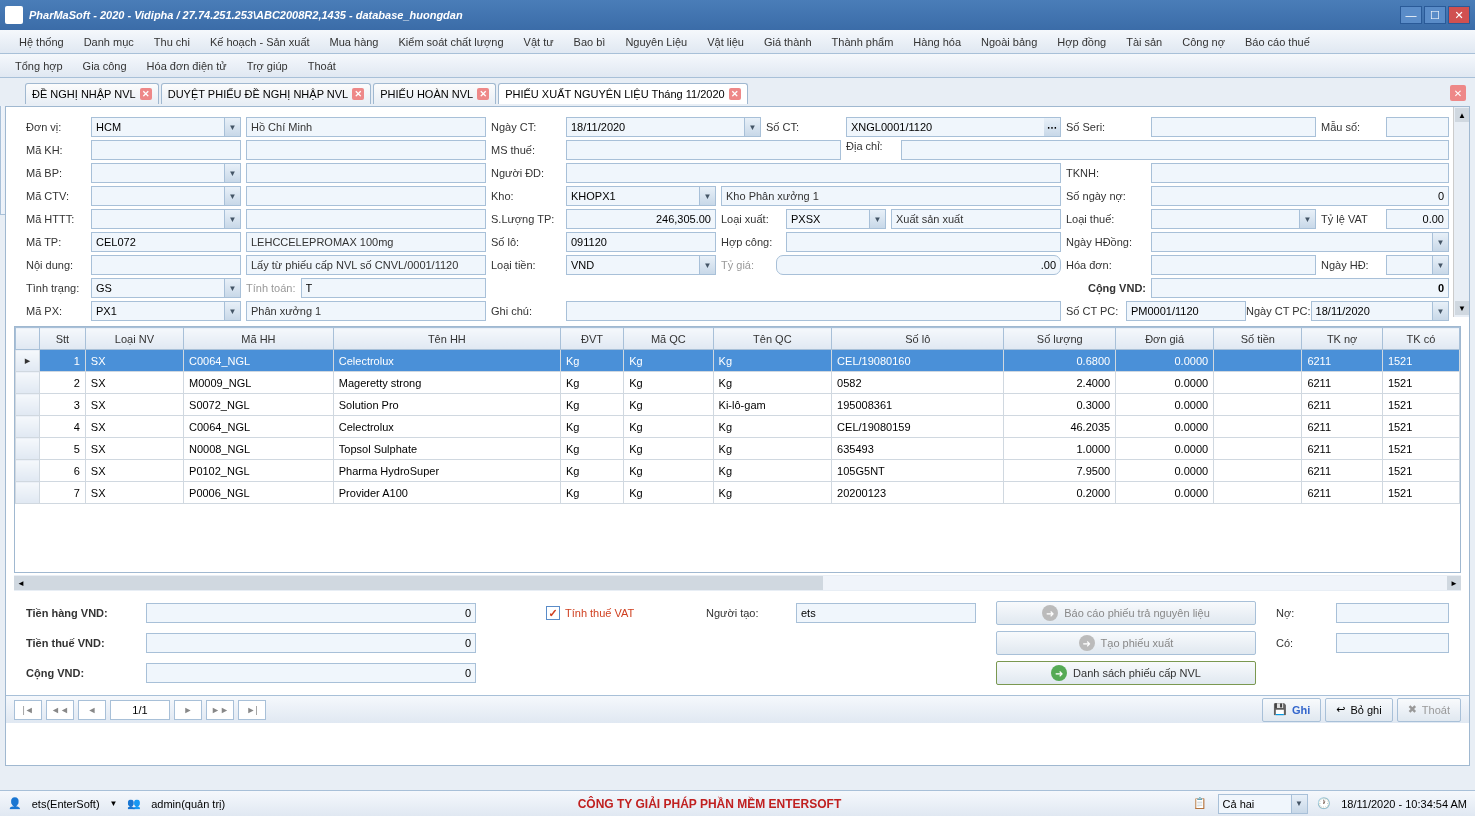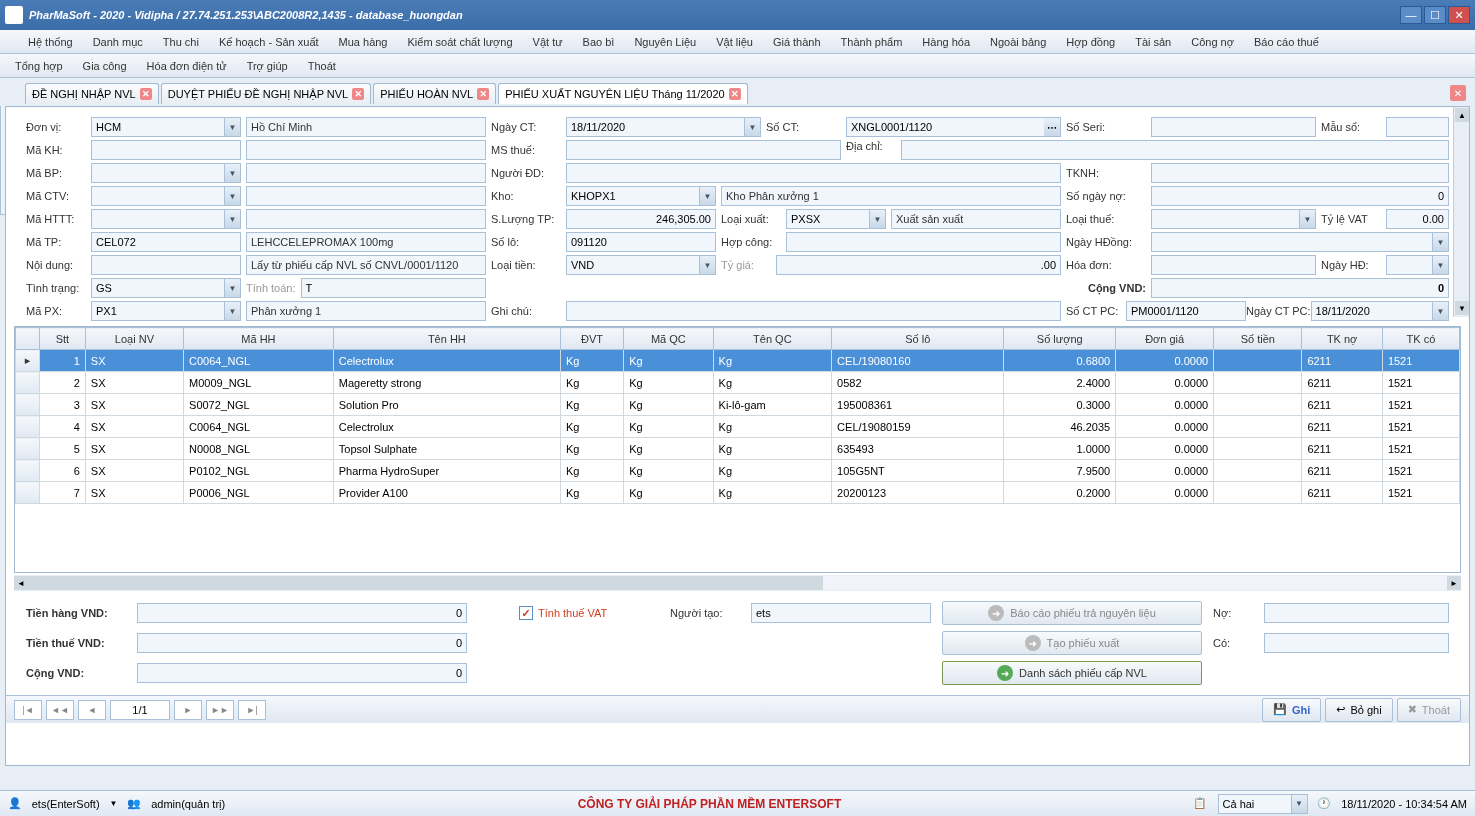--- a/index.html
+++ b/index.html
@@ -1,21 +1,21 @@
 <!DOCTYPE html>
 <html><head>
 <meta charset="utf-8">
 <style>
 *{box-sizing:border-box;margin:0;padding:0;font-family:Tahoma,Arial,sans-serif;font-size:11px}
 body{background:#e8eef5;overflow:hidden;width:1475px;height:816px}
 .titlebar{background:linear-gradient(#4a7db8,#3b6ca8);color:#fff;height:30px;display:flex;align-items:center;padding:0 5px;font-weight:bold;font-style:italic}
 .titlebar .logo{width:18px;height:18px;background:#fff;border-radius:2px;margin-right:6px}
 .titlebar .btns{margin-left:auto;display:flex;gap:2px}
 .titlebar .btns span{width:22px;height:18px;background:#5a8cc8;border:1px solid #2a5a98;display:inline-flex;align-items:center;justify-content:center;cursor:pointer;font-style:normal;font-weight:normal}
-.menubar{background:linear-gradient(#f5f8fc,#e0e8f2);height:24px;display:flex;align-items:center;padding:0 18px;border-bottom:1px solid #a8c0d8}
+.menubar{background:linear-gradient(#f5f8fc,#e0e8f2);height:24px;display:flex;align-items:center;padding:0 9px;border-bottom:1px solid #a8c0d8}
 .menubar span{padding:3px 10px;cursor:pointer;color:#333}
 .menubar2{background:linear-gradient(#f5f8fc,#e0e8f2);height:24px;display:flex;align-items:center;padding:0 5px;border-bottom:1px solid #a8c0d8}
 .menubar2 span{padding:3px 10px;cursor:pointer;color:#333}
 .sidebar-tab{position:absolute;left:0;top:95px;width:18px;height:120px;background:linear-gradient(90deg,#f0f4fa,#d8e4f0);border:1px solid #a8c0d8;writing-mode:vertical-rl;text-align:center;font-size:10px;padding-top:5px;cursor:pointer}
 .tabs-row{background:#e8eef5;height:28px;display:flex;align-items:center;padding:2px 5px 0 25px;gap:2px;position:relative}
 .tab{background:linear-gradient(#fcfcfc,#e8eef5);border:1px solid #a0b8d0;border-bottom:none;padding:4px 6px;border-radius:3px 3px 0 0;cursor:pointer;display:flex;align-items:center;gap:4px;font-size:10px}
 .tab.active{background:#fff}
 .tab .x{width:12px;height:12px;background:#e88;color:#fff;display:inline-flex;align-items:center;justify-content:center;border-radius:2px;font-size:9px;font-weight:bold}
 .tabs-row .closeall{margin-left:auto;width:16px;height:16px;background:#e88;color:#fff;display:flex;align-items:center;justify-content:center;border-radius:2px;cursor:pointer;font-size:10px;margin-right:4px}
 .content{background:#fff;margin:0 5px;border:1px solid #a0b8d0;position:relative;height:660px}
@@ -35,21 +35,21 @@
 th{background:linear-gradient(#f5f8fc,#e0e8f2);border:1px solid #a8c0d8;padding:4px;font-weight:normal;color:#333;text-align:center;height:22px}
 td{border:1px solid #d0d8e0;padding:3px 5px;height:22px;background:#fff}
 tr.sel td{background:#4a90d8;color:#fff}
 .rowhdr{width:24px;background:linear-gradient(#f5f8fc,#e0e8f2)!important;text-align:center}
 tr.sel .rowhdr{background:linear-gradient(#f5f8fc,#e0e8f2)!important;color:#333}
 .grid-empty{height:68px;background:#fff}
 .hscroll{height:16px;background:#e8eef5;display:flex;align-items:center;margin:2px 8px}
 .hscroll .arr{width:14px;height:14px;background:#d0d8e0;display:flex;align-items:center;justify-content:center;font-size:8px;cursor:pointer}
 .hscroll .track{flex:1;height:14px;background:#f0f4fa;position:relative}
 .hscroll .thumb{position:absolute;left:0;width:56%;height:100%;background:#d0d8e0}
-.bottom-form{padding:8px 20px;display:grid;grid-template-columns:100px 330px 30px 140px 70px 180px 260px 40px 1fr;gap:6px 11px;align-items:center}
+.bottom-form{padding:8px 20px;display:grid;grid-template-columns:100px 330px 30px 140px 70px 180px 260px 40px 1fr;gap:6px 20px;align-items:center}
 .btn{height:24px;border:1px solid #a8c0d8;background:linear-gradient(#f8fafc,#e0e8f0);display:flex;align-items:center;justify-content:center;gap:6px;cursor:pointer;color:#888;border-radius:2px}
 .btn.active{color:#333;border-color:#7a9850}
 .btn .ic{width:16px;height:16px;border-radius:50%;display:flex;align-items:center;justify-content:center;color:#fff;font-size:10px}
 .pager{height:28px;background:linear-gradient(#f5f8fc,#e0e8f2);border-top:1px solid #a8c0d8;display:flex;align-items:center;padding:0 8px;gap:4px;margin-top:2px}
 .pgbtn{width:28px;height:20px;border:1px solid #a8c0d8;background:#fff;display:flex;align-items:center;justify-content:center;cursor:pointer;font-size:9px;color:#888}
 .pginfo{width:60px;text-align:center;border:1px solid #a8c0d8;height:20px;line-height:18px;background:#fff}
 .action-btns{margin-left:auto;display:flex;gap:4px}
 .abtn{height:24px;padding:0 10px;border:1px solid #a8c0d8;background:linear-gradient(#f8fafc,#e0e8f0);display:flex;align-items:center;gap:5px;cursor:pointer;border-radius:2px}
 .statusbar{height:26px;background:linear-gradient(#f5f8fc,#e0e8f2);border-top:1px solid #a8c0d8;display:flex;align-items:center;padding:0 8px;gap:10px;position:absolute;bottom:0;width:100%}
 .statusbar .company{flex:1;text-align:center;color:#c02020;font-weight:bold;font-size:12px}
@@ -228,21 +228,21 @@
       <div class="lbl">Nội dung:</div>
       <input class="inp" style="">
       <input class="inp ro" value="Lấy từ phiếu cấp NVL số CNVL/0001/1120" style="">
       <div class="lbl">Loại tiền:</div>
       <div class="combo">
           <input class="inp" value="VND" style="">
           <span class="dd">▼</span>
         </div>
       <div style="display:flex;gap:5px;grid-column:span 3;align-items:center">
         <div class="lbl gray" style="width:50px">Tỷ giá:</div>
-        <input class="inp num" style="flex: 1 1 0%;" value=".00">
+        <input class="inp num" style="flex: 1 1 0%; border-radius: 7px;" value=".00">
       </div>
       <div class="lbl">Hóa đơn:</div>
       <input class="inp" style="">
       <div class="lbl">Ngày HĐ:</div>
       <div class="combo">
           <input class="inp" style="">
           <span class="dd">▼</span>
         </div>
 
       <div class="lbl">Tình trạng:</div>

